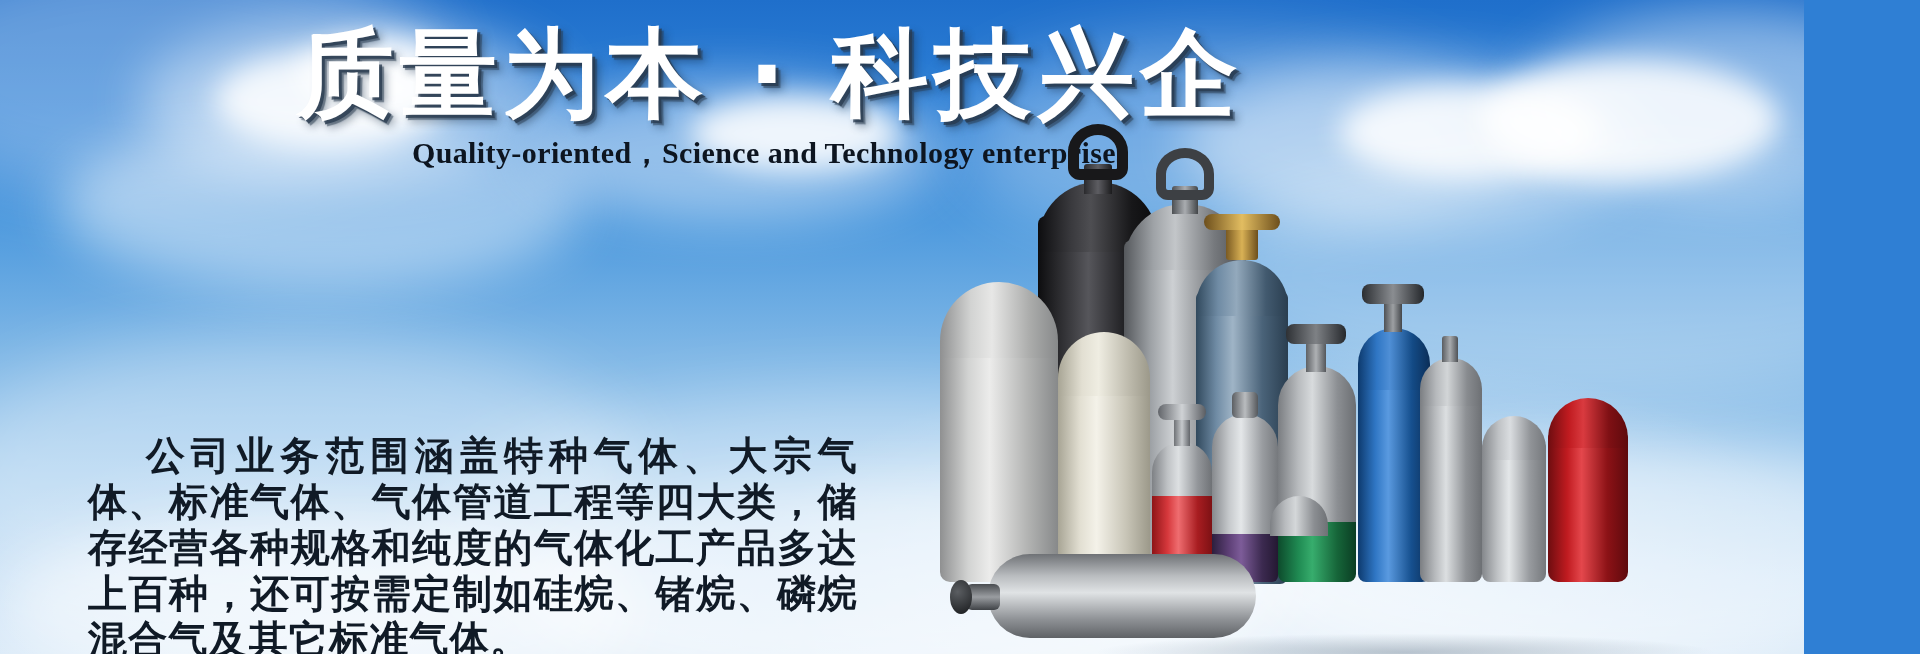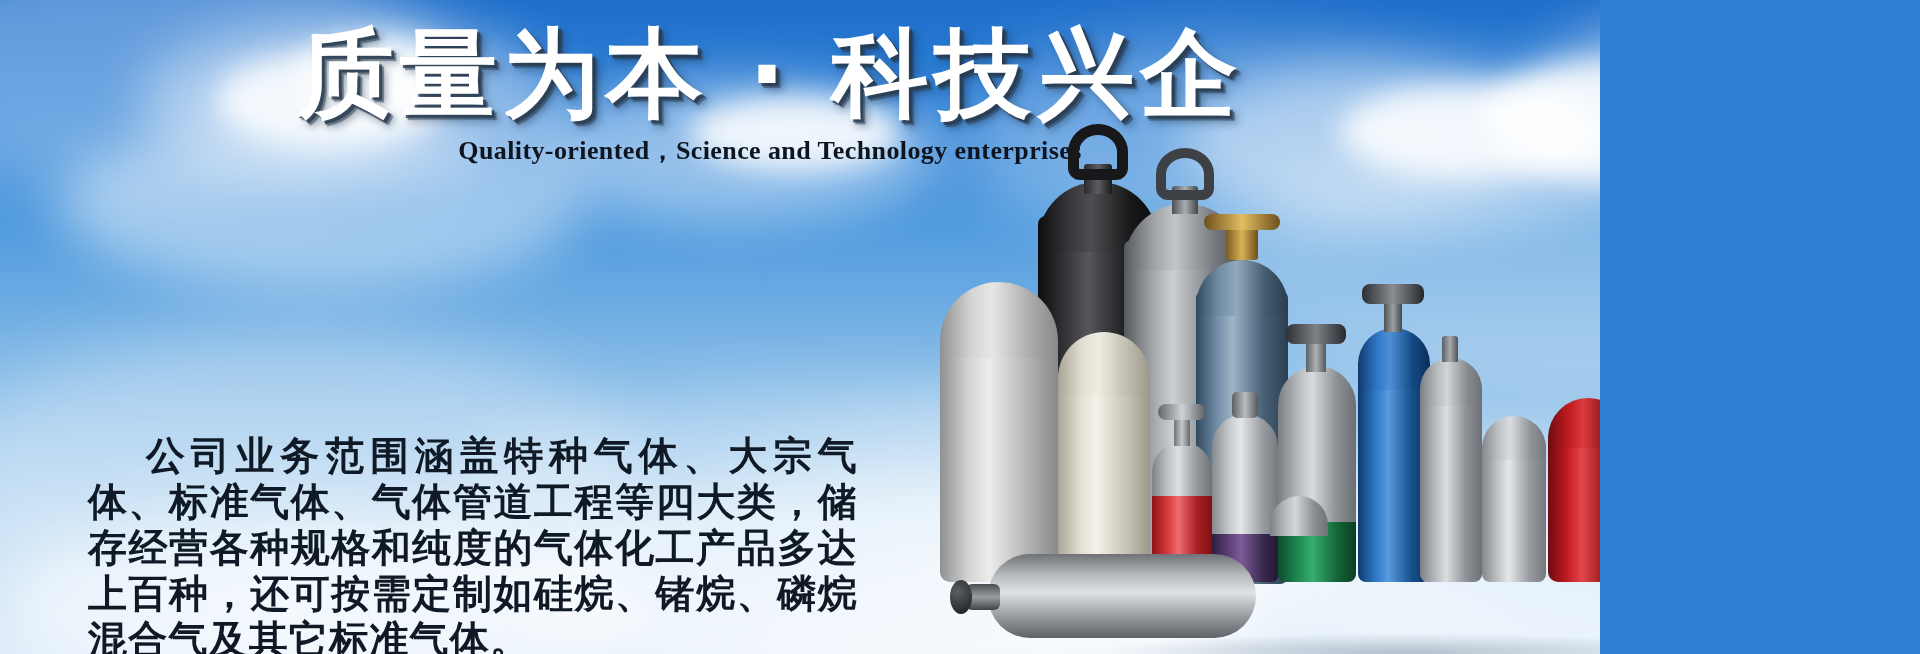--- a/index.html
+++ b/index.html
@@ -1,20 +1,20 @@
 <!DOCTYPE html>
 <html><head>
 <meta charset="utf-8">
 <style>
   * { margin:0; padding:0; box-sizing:border-box; }
   html,body { width:1920px; height:654px; overflow:hidden; background:#2f7fd4; }
   body { font-family:"Liberation Sans", sans-serif; }
 
   #banner {
-    position:relative; width:1600px; height:654px; overflow:hidden;
+    position:relative; width:1804px; height:654px; overflow:hidden;
     background:
       radial-gradient(ellipse 900px 420px at 72% 92%, rgba(255,255,255,0.60) 0%, rgba(255,255,255,0.0) 62%),
       radial-gradient(ellipse 700px 300px at 20% 96%, rgba(255,255,255,0.45) 0%, rgba(255,255,255,0.0) 65%),
       linear-gradient(180deg, #1f6fcb 0%, #2e80d6 16%, #4e9ade 34%, #7fb7e6 54%, #a8cfef 72%, #c9e1f6 88%, #d8e9f8 100%);
   }
 
   
   .cloud { position:absolute; border-radius:50%; background:rgba(255,255,255,0.85); filter:blur(14px); }
   .cloud-soft { position:absolute; border-radius:50%; background:rgba(255,255,255,0.45); filter:blur(26px); }
   .wispy { position:absolute; border-radius:50%; background:rgba(255,255,255,0.30); filter:blur(34px); }
@@ -33,21 +33,21 @@
        3px 3px 0 rgba(40,58,78,0.78),
        5px 5px 1px rgba(40,58,78,0.55),
        7px 7px 9px rgba(25,45,70,0.42);
     white-space:nowrap;
   }
   #subtitle-wrap { position:absolute; left:0; top:133px; width:1540px; text-align:center; }
   #subtitle {
     display:inline-block;
     font-family:"Liberation Serif", serif;
     font-weight:700;
-    font-size:26px;
+    font-size:30px;
     letter-spacing:0.4px;
     color:#0d1520;
     white-space:nowrap;
   }
 
   
   #callout {
     position:absolute; left:88px; top:304px; width:768px; height:82px;
     background:rgba(255,255,255,0.93);
     display:flex; align-items:center;

